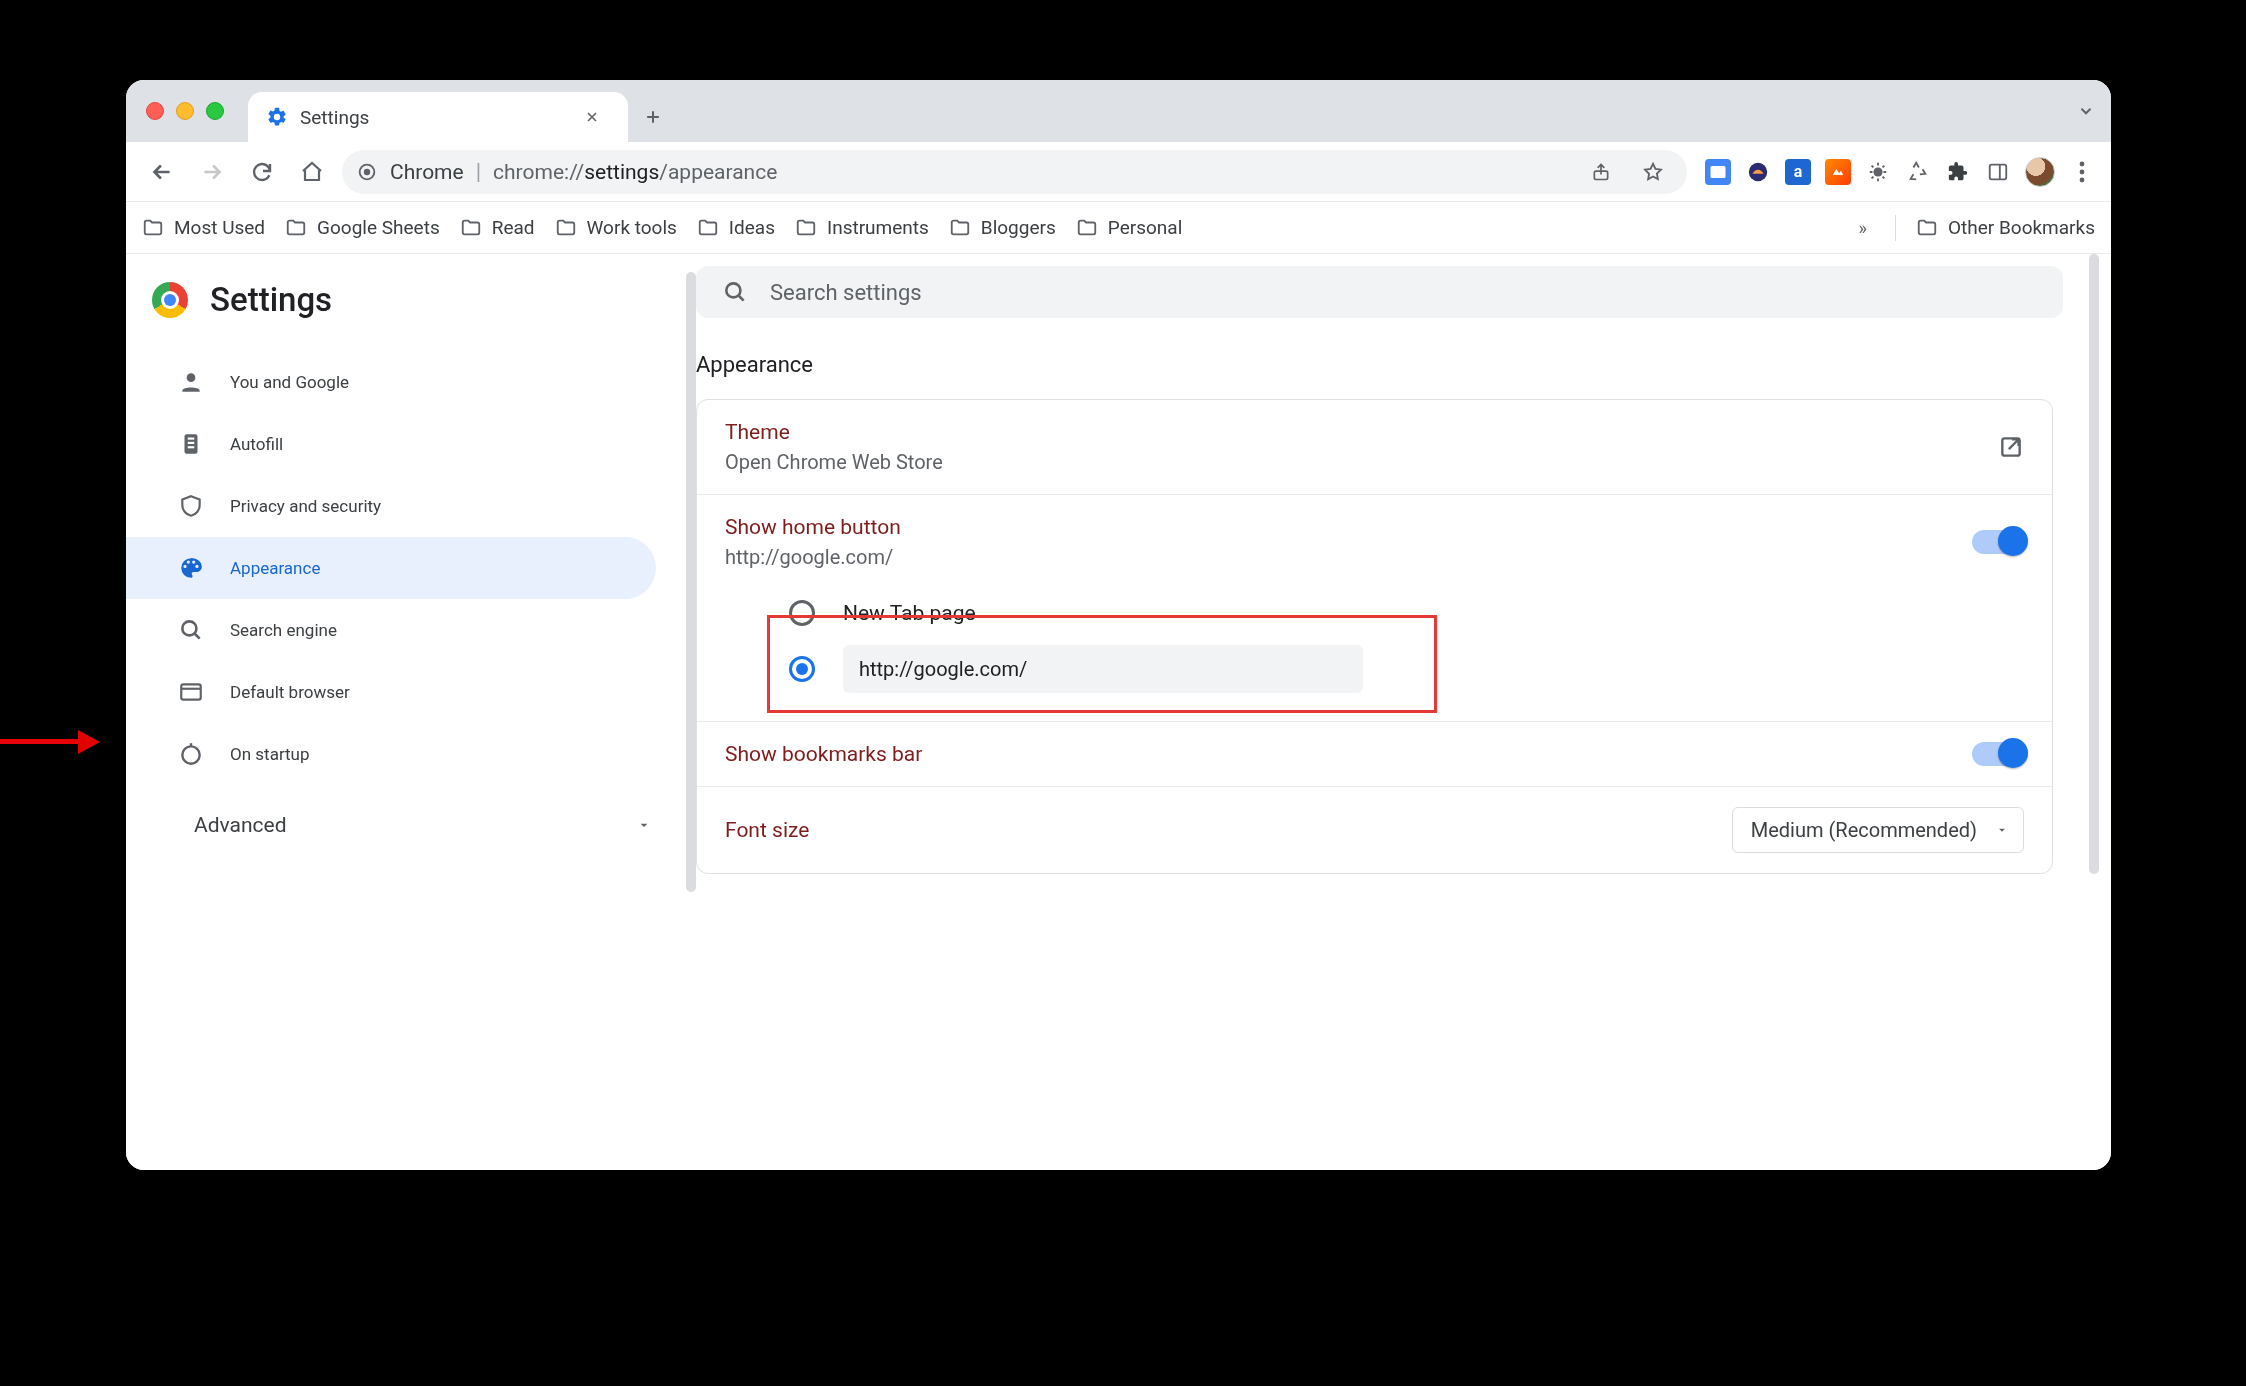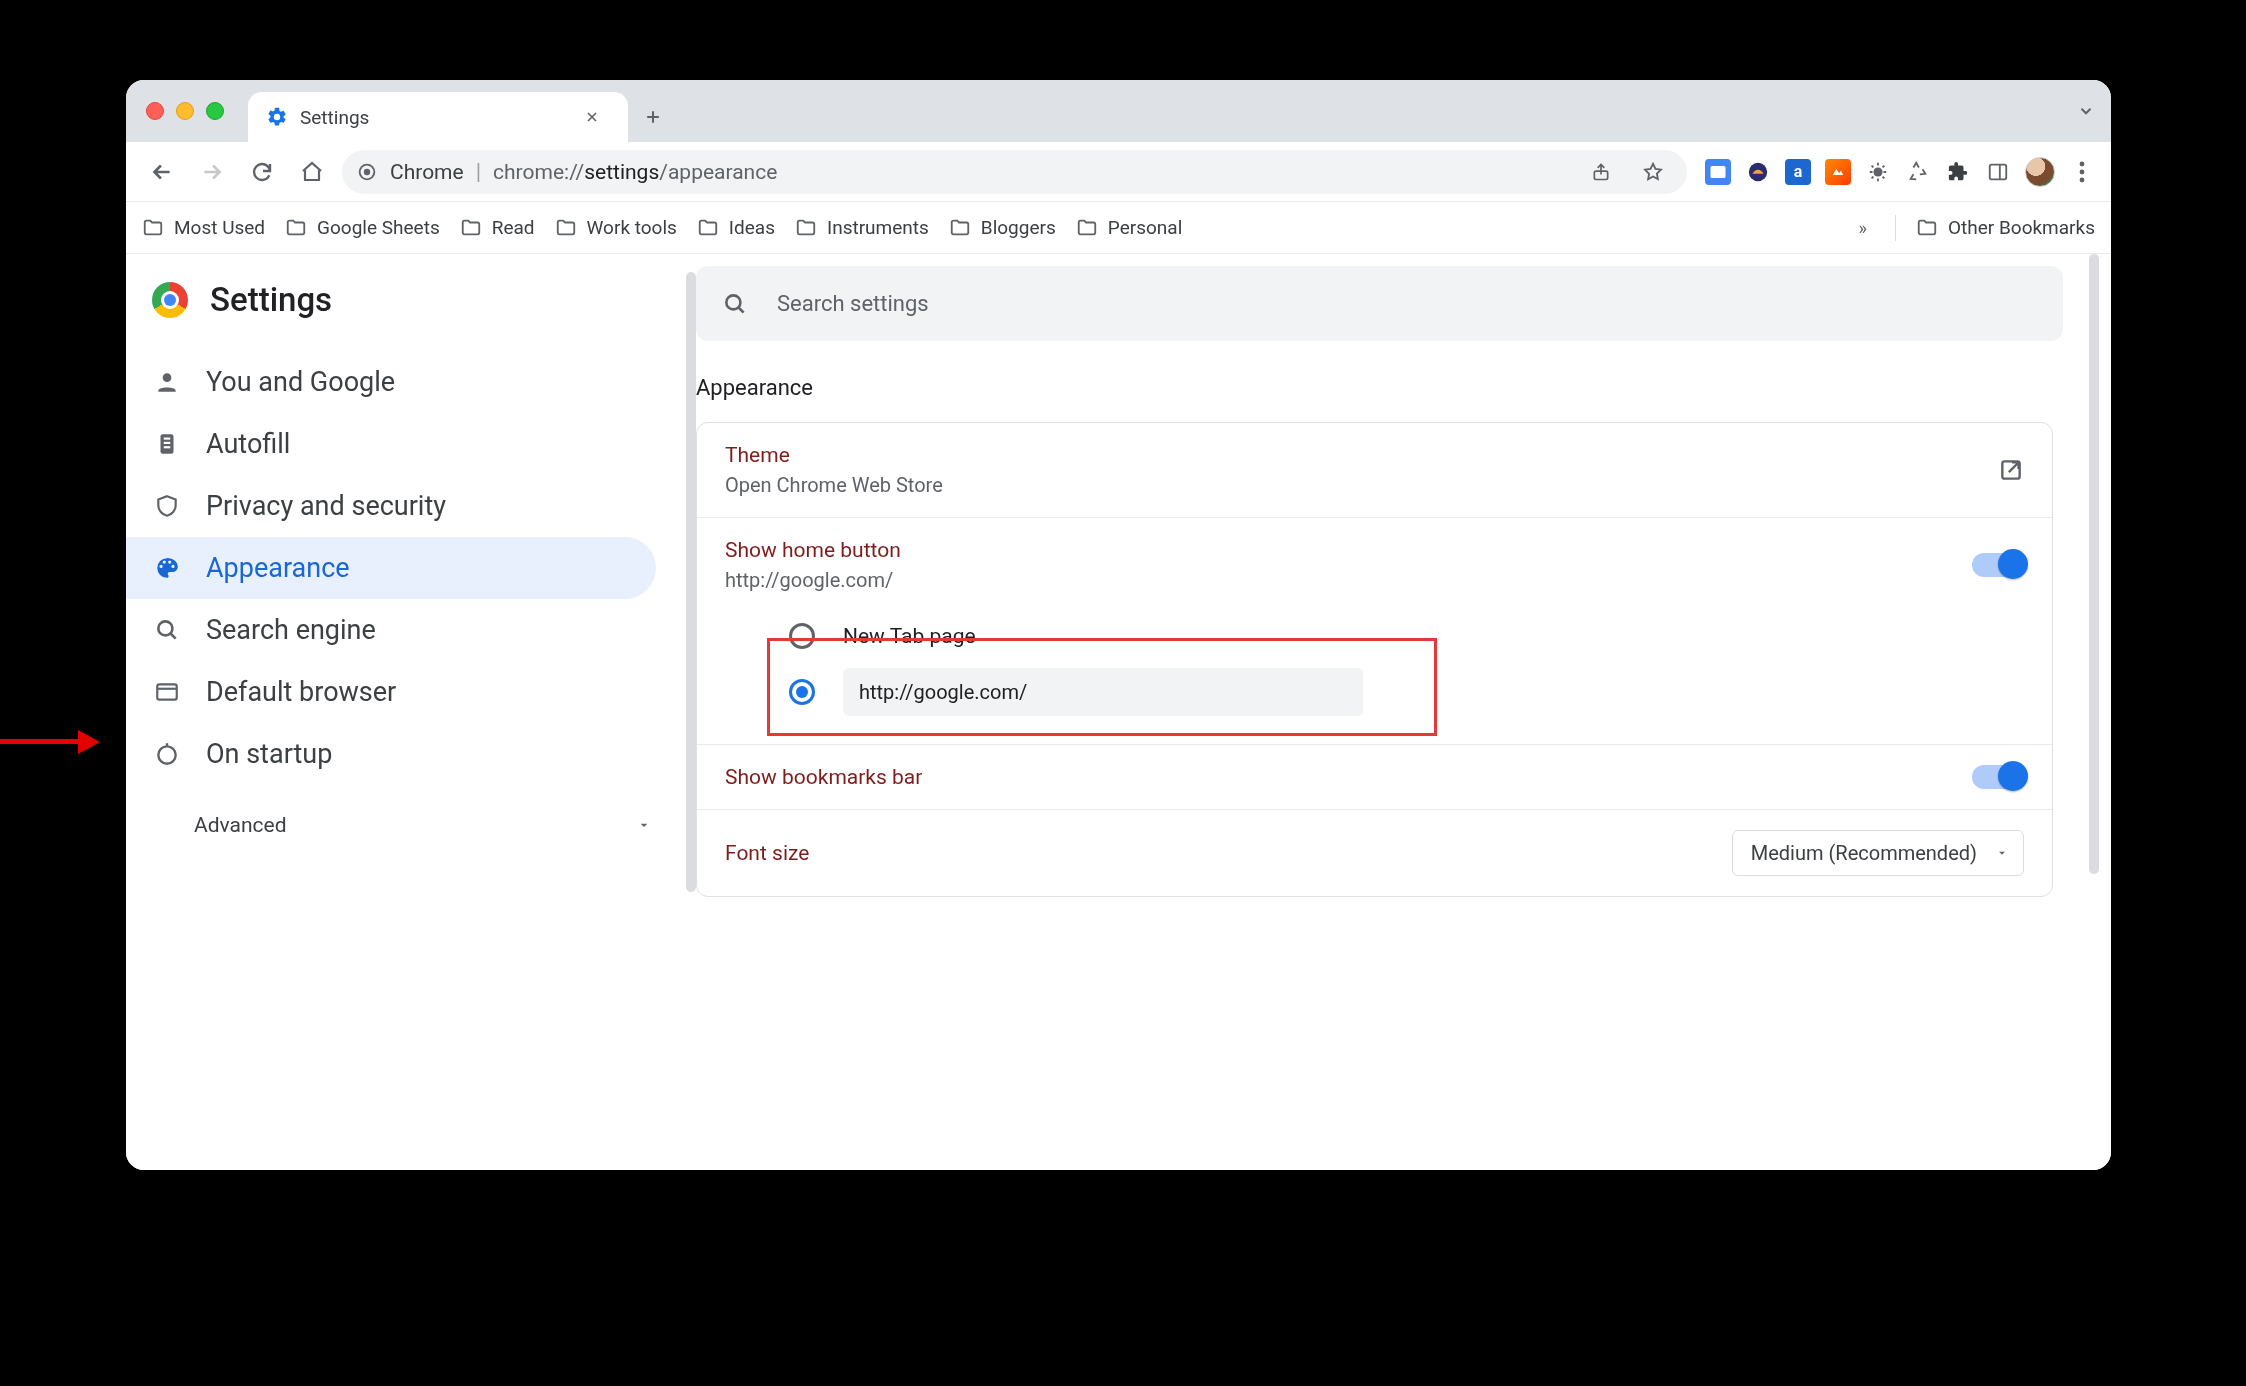--- a/index.html
+++ b/index.html
@@ -48,30 +48,30 @@
 
   .content { display:flex; height: calc(100% - 62px - 60px - 52px); background:#fff; }
 
   .leftcol { width:570px; display:flex; flex-direction:column; padding-top:18px; position:relative; }
   .brand { display:flex; align-items:center; gap:22px; padding:8px 26px 26px 26px; }
   .brand-title { font-size:33px; color:#202124; font-weight:500; }
   .chrome-logo { width:36px;height:36px;border-radius:50%; background: conic-gradient(#ea4335 0 120deg,#fbbc05 120deg 240deg,#34a853 240deg 360deg); position:relative; }
   .chrome-logo::after { content:""; position:absolute; inset:9px; border-radius:50%; background:#fff; }
   .chrome-logo::before { content:""; position:absolute; inset:12px; border-radius:50%; background:#4285f4; z-index:2; }
   .nav { display:flex; flex-direction:column; padding-top:6px; }
-  .nav-item { display:flex; align-items:center; gap:26px; height:62px; padding:0 28px; font-size:27px; color:#3c4043; border-radius:0 40px 40px 0; margin-right:40px; cursor:pointer; }
+  .nav-item { display:flex; align-items:center; gap:26px; height:62px; padding:0 52px; font-size:17px; color:#3c4043; border-radius:0 40px 40px 0; margin-right:40px; cursor:pointer; }
   .nav-item svg { color:#5f6368; }
   .nav-item.active { background:#e8f0fe; color:#1967d2; }
   .nav-item.active svg { color:#1967d2; }
   .adv { display:flex; align-items:center; justify-content:space-between; padding:28px 44px 0; font-size:21px; color:#3c4043; cursor:pointer;margin-left:24px; }
   .left-scroll { position:absolute; right:0; top:18px; width:10px; height:620px; background:#dadce0; border-radius:6px; }
 
   .rightcol { flex:1; display:flex; flex-direction:column; position:relative; }
   .searchwrap { padding:12px 48px 24px 0; }
-  .searchbox { display:flex; align-items:center; gap:29px; height:75px; background:#f1f3f4; border-radius:12px; padding:0 26px; color:#5f6368; font-size:22px; }
+  .searchbox { display:flex; align-items:center; gap:22px; height:52px; background:#f1f3f4; border-radius:12px; padding:0 26px; color:#5f6368; font-size:22px; }
   .section-title { font-size:22px; color:#202124; padding:10px 0 22px 0; }
   .card { border:1px solid #e0e0e0; border-radius:12px; margin-right:58px; }
   .row { padding:20px 28px; border-bottom:1px solid #e8eaed; }
   .row:last-child { border-bottom:none; }
   .row-h { display:flex; align-items:center; justify-content:space-between; }
   .row-title { font-size:21px; color:#7f1d1d; }
   .row-sub { font-size:20px; color:#5f6368; margin-top:6px; }
   .open-ext { color:#5f6368; }
   .toggle { width:52px; height:24px; background:#aecbfa; border-radius:14px; position:relative; }
   .toggle::after { content:""; position:absolute; right:-4px; top:-4px; width:30px; height:30px; background:#1a73e8; border-radius:50%; box-shadow:0 1px 2px rgba(0,0,0,.3); }

